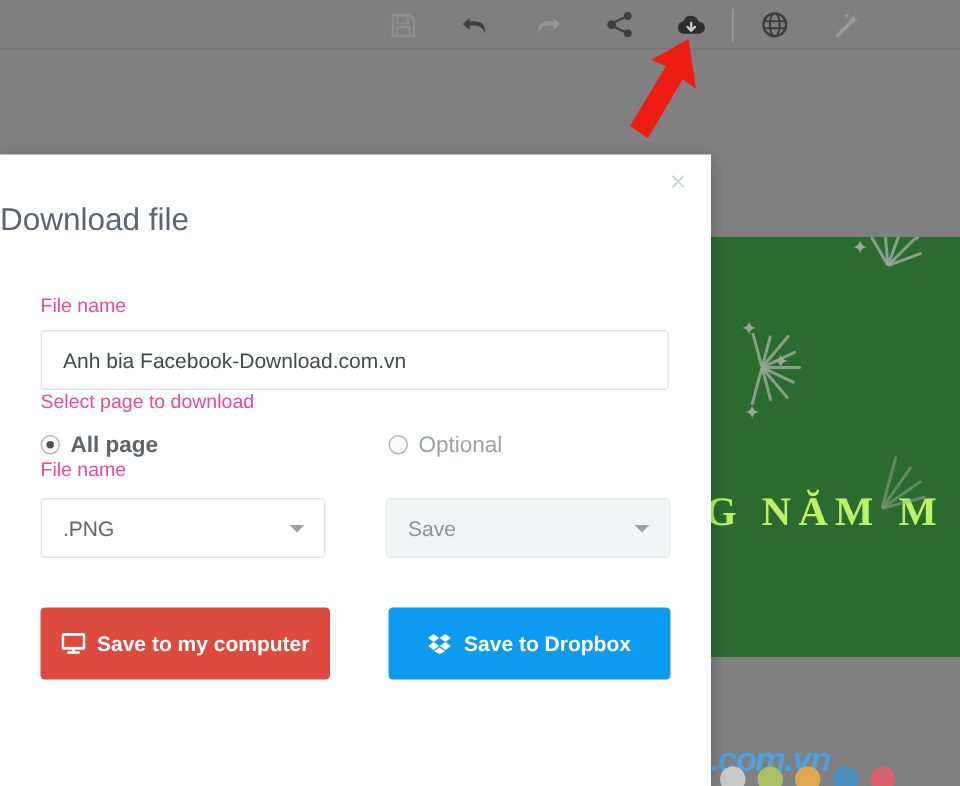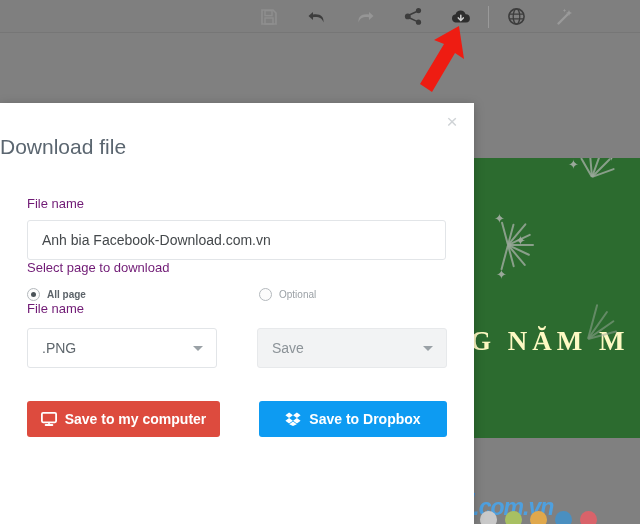--- a/index.html
+++ b/index.html
@@ -58,21 +58,21 @@
     color: #8f9a8e;
     letter-spacing: -2px;
     white-space: nowrap;
   }
   .banner-text {
     position: absolute; left: -4px; top: 168px;
     font-family: "Liberation Serif", serif;
     font-weight: bold;
     font-size: 27px;
     letter-spacing: 5px;
-    color: #fef9c3;
+    color: #bef264;
     white-space: nowrap;
   }
   .firework {
     position: absolute;
     pointer-events: none;
   }
   .fw-ray {
     position: absolute;
     background: #9aa89a;
     border-radius: 2px;
@@ -128,21 +128,21 @@
     text-align: left;
     margin-top: 32px;
     font-size: 21px;
     color: #5b6670;
     font-weight: normal;
   }
   .dlg-body { padding: 0 27px; margin-top: 37px; }
 
   .field-label {
     font-size: 13px;
-    color: #701a75;
+    color: #ec4899;
     margin-bottom: 9px;
   }
   .text-input {
     width: 419px; height: 40px;
     border: 1px solid #e2e5e8;
     border-radius: 3px;
     padding: 0 14px;
     font-size: 14px;
     color: #44484b;
     outline: none;
@@ -167,21 +167,21 @@
     position: relative;
     margin-right: 7px;
     flex: 0 0 auto;
   }
   .radio-opt.checked .radio-mark::after {
     content: "";
     position: absolute; left: 3px; top: 3px;
     width: 5px; height: 5px; border-radius: 50%;
     background: #4b5358;
   }
-  .radio-txt { font-size: 10px; color: #9ba1a6; }
+  .radio-txt { font-size: 15px; color: #9ba1a6; }
   .radio-opt.checked .radio-txt { color: #5d646a; font-weight: bold; }
 
   .selects-row { display: flex; margin-top: 12px; }
   .select {
     position: relative;
     width: 190px; height: 40px;
     border: 1px solid #e2e5e8;
     border-radius: 3px;
     display: flex; align-items: center;
     padding: 0 14px;
@@ -196,21 +196,21 @@
     position: absolute; right: 13px; top: 50%;
     margin-top: -2px;
     width: 0; height: 0;
     border-left: 5px solid transparent;
     border-right: 5px solid transparent;
     border-top: 5px solid #9aa1a6;
   }
 
   .btn-row { display: flex; margin-top: 33px; }
   .btn {
-    height: 36px;
+    height: 48px;
     border: none;
     border-radius: 3px;
     color: #fff;
     font-size: 14px;
     font-weight: bold;
     display: flex; align-items: center; justify-content: center;
     gap: 8px;
     cursor: pointer;
     font-family: "Liberation Sans", sans-serif;
   }

